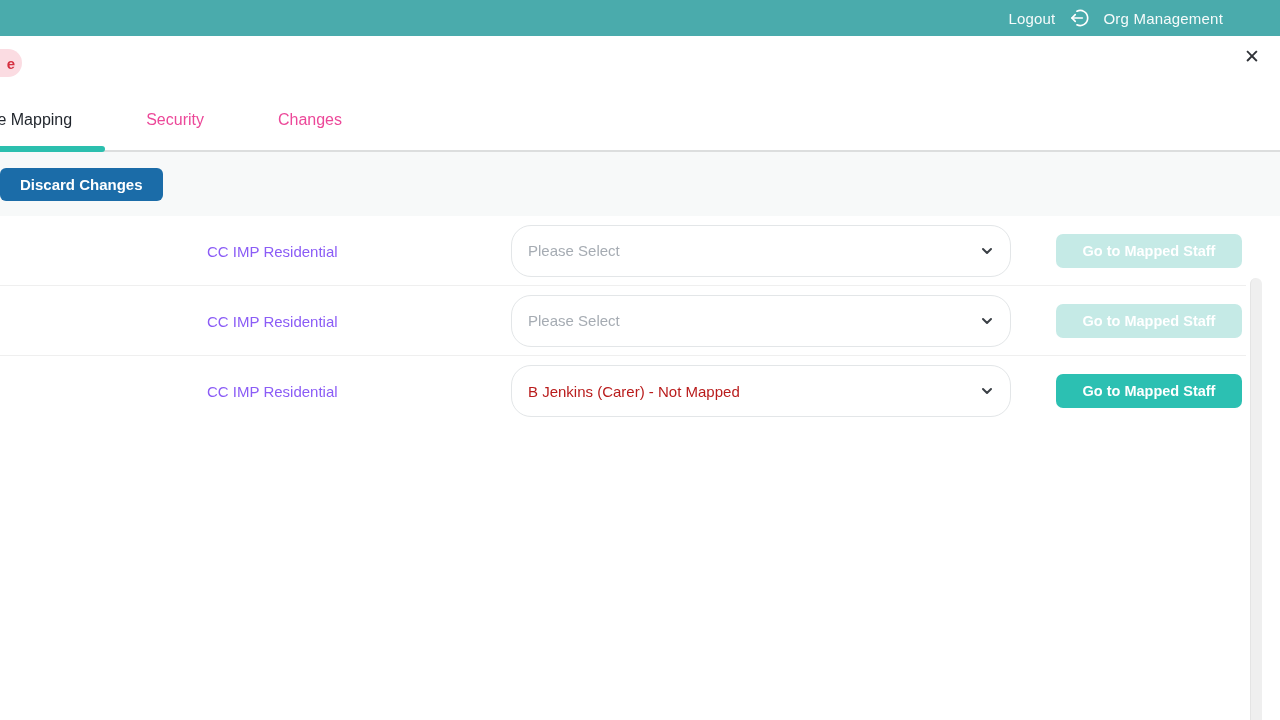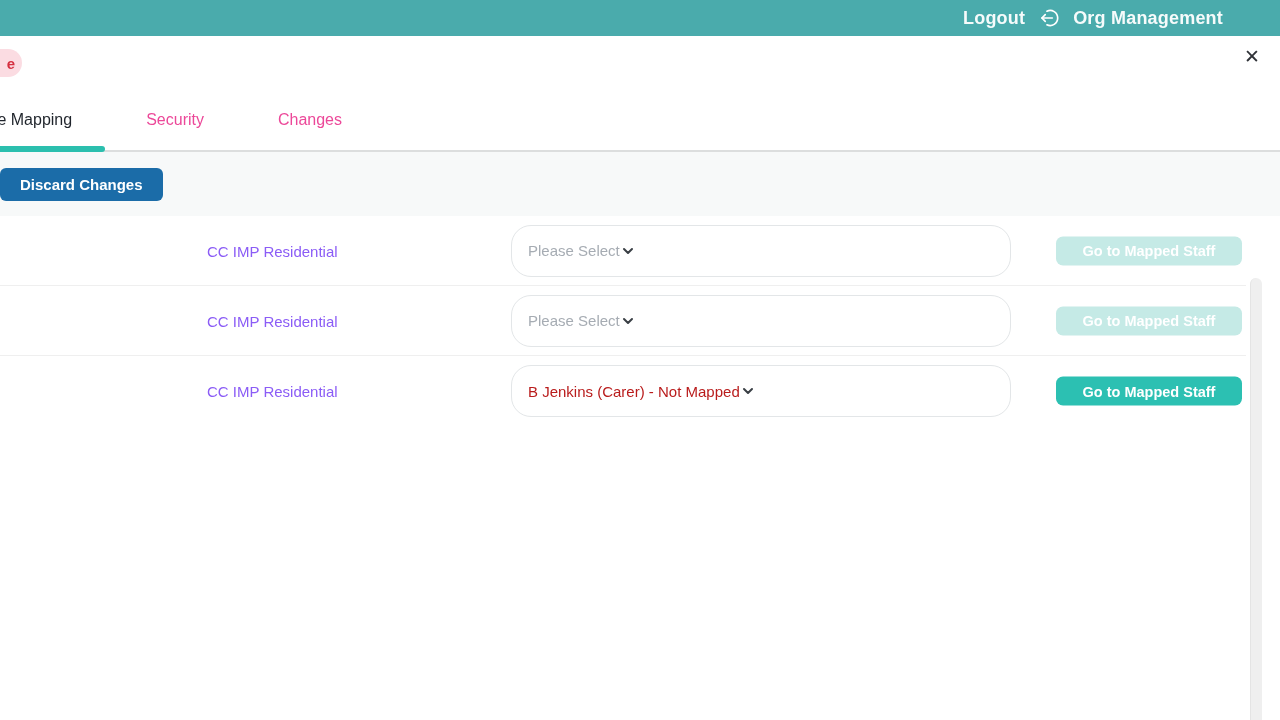--- a/index.html
+++ b/index.html
@@ -2,21 +2,21 @@
 <html><head>
 <meta charset="utf-8">
 <style>
   * { margin:0; padding:0; box-sizing:border-box; }
   html,body { width:1280px; height:720px; overflow:hidden; background:#fff;
               font-family:"Liberation Sans", sans-serif; }
 
   
   .topbar { height:36px; background:#4AABAC; display:flex; align-items:center;
             justify-content:flex-end; padding-right:24px; gap:14px; }
-  .tb-label { color:rgba(255,255,255,.95); font-size:18px; font-weight:700;
+  .tb-label { color:rgba(255,255,255,.95); font-size:15px; font-weight:400;
               letter-spacing:.2px; cursor:pointer; }
   .tb-icon { display:flex; align-items:center; justify-content:center; cursor:pointer; }
   .grid-icon { display:grid; grid-template-columns:repeat(3,5px);
                grid-template-rows:repeat(3,5px); gap:2px; }
   .grid-icon span { background:rgba(255,255,255,.95); border-radius:1px; }
 
   
   .modal-header { position:relative; height:54px; background:#fff; }
   .badge { position:absolute; left:-32px; top:13px; width:54px; height:28px;
            background:#FBDCE2; border-radius:14px; display:flex; align-items:center;
@@ -50,27 +50,27 @@
   .th-parent { left:207px; }
   .th-mapped { left:511px; }
   .thead-line { position:absolute; left:0; right:0; bottom:0; height:1px; background:#E9E9E9; }
 
   .trow { position:relative; height:70px; border-bottom:1px solid #EFEFEF; }
   .trow.last { border-bottom:none; }
   .td-parent { position:absolute; left:207px; top:50%; transform:translateY(-50%);
                font-size:15px; color:#8b5cf6; }
   .select { position:absolute; left:511px; top:50%; transform:translateY(-50%);
             width:500px; height:52px; background:#fff; border:1px solid #E3E6E8;
-            border-radius:20px; display:flex; align-items:center; justify-content:flex-start;
+            border-radius:20px; display:flex; align-items:center; justify-content:space-between;
             padding:0 15px 0 16px; cursor:pointer; }
   .sel-text { font-size:15px; color:#b91c1c; }
   .sel-text.placeholder { color:#A6ACB3; }
   .chevron { display:flex; align-items:center; }
   .gobtn { position:absolute; left:1056px; top:50%; transform:translateY(-50%);
-           width:186px; height:29px; border:none; border-radius:7px; color:#fff;
+           width:186px; height:34px; border:none; border-radius:7px; color:#fff;
            font-weight:700; font-size:14.5px; font-family:inherit; }
   .gobtn.enabled { background:#2CC0B2; cursor:pointer; }
   .gobtn.disabled { background:#C5EAE6; cursor:default; }
 
   
   .scrollbar { position:fixed; left:1250px; top:278px; width:12px; height:442px;
                background:#EFEFEF; border-left:1px solid #E4E4E4;
                border-radius:6px 6px 0 0; }
 </style>
 </head>

